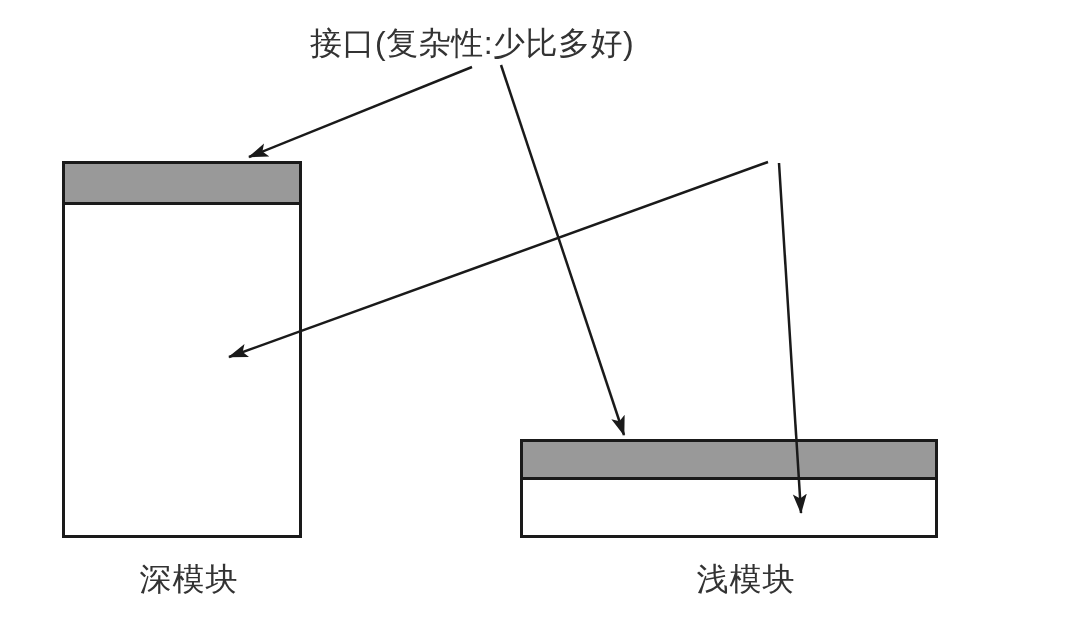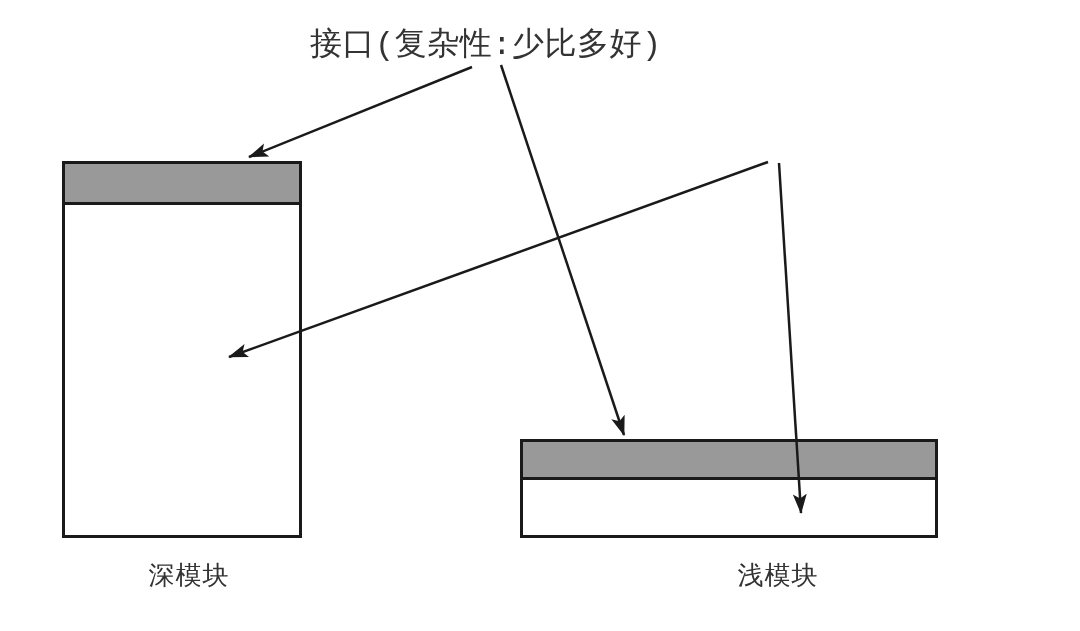--- a/index.html
+++ b/index.html
@@ -7,21 +7,20 @@
     padding: 0;
   }
   body {
     font-family: "Liberation Sans", "DejaVu Sans", sans-serif;
   }
   .canvas {
     position: relative;
     width: 1016px;
     height: 631px;
     overflow: hidden;
-    font-family: Liberation Mono, monospace;
   }
   .annotation {
     position: absolute;
     font-size: 32px;
     font-weight: 500;
     letter-spacing: 0.5px;
     white-space: nowrap;
   }
   .annotation.interface { left: 310px; top: 22px; }
   .annotation.functionality { left: 695px; top: 120px; }
@@ -35,29 +34,29 @@
   .module .band {
     box-sizing: border-box;
     width: 100%;
     border-bottom: 3px solid #1a1a1a;
   }
   .module.deep .band { height: 41px; }
   .module.shallow .band { height: 38px; }
   .module .body { width: 100%; }
   .module-label {
     position: absolute;
-    font-size: 26px;
+    font-size: 32px;
     font-weight: 500;
     letter-spacing: 1px;
     white-space: nowrap;
     transform: translateX(-50%);
     top: 558px;
   }
   .module-label.deep { left: 189px; }
-  .module-label.shallow { left: 778px; }
+  .module-label.shallow { left: 746px; }
   svg.arrows {
     position: absolute;
     left: 0;
     top: 0;
     width: 1080px;
     height: 631px;
     pointer-events: none;
   }
 </style>
 </head>

